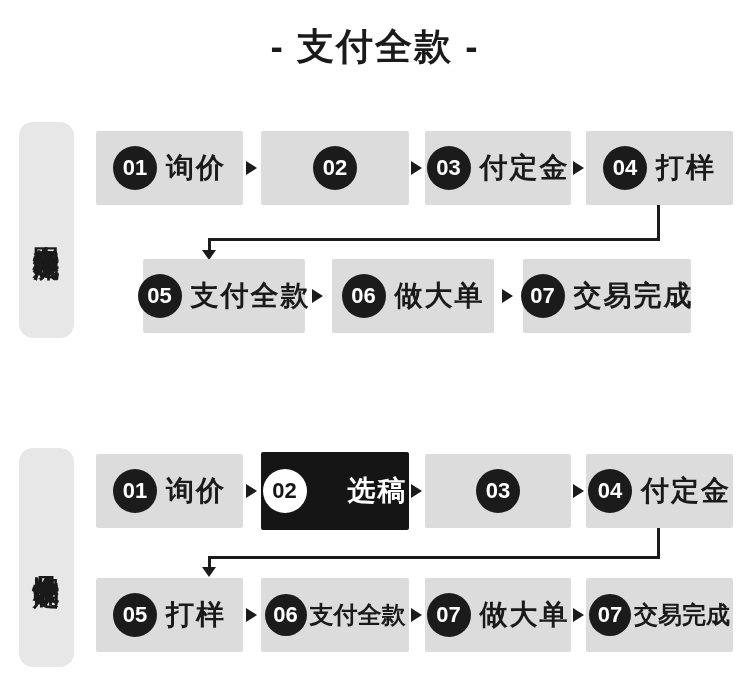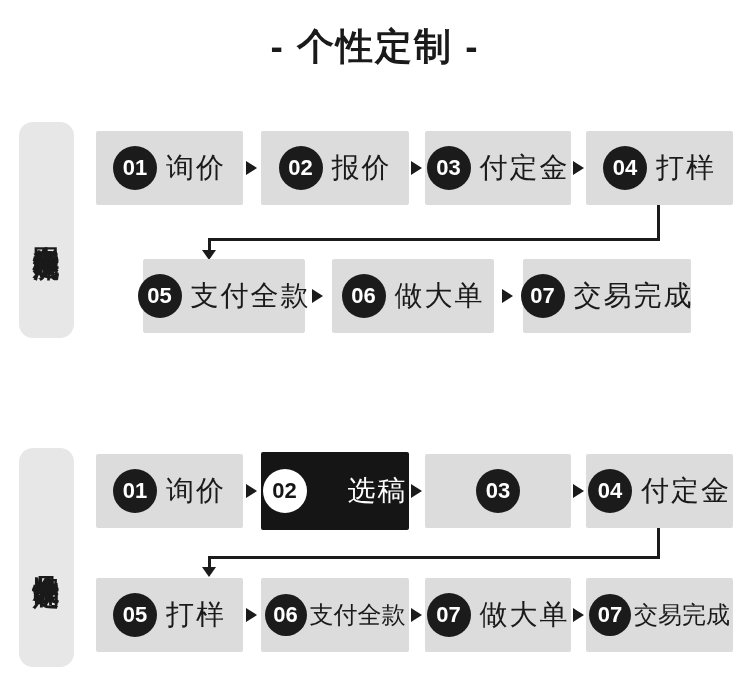--- a/index.html
+++ b/index.html
@@ -53,21 +53,21 @@
   }
   .step .num{
     width:44px;height:44px;flex:0 0 44px;
     border-radius:50%;
     background:var(--dark);
     color:var(--text-light);
     display:flex;align-items:center;justify-content:center;
     font-size:22px;font-weight:bold;
   }
   .step .txt{
-    font-size:28px;font-weight:normal;color:var(--text-dark);
+    font-size:28px;font-weight:bold;color:var(--text-dark);
     letter-spacing:2px;white-space:nowrap;
   }
   .step.tight{gap:3px;}
   .step.tight .txt{font-size:24px;letter-spacing:0;}
   .step.tight .num{width:42px;height:42px;flex:0 0 42px;}
   .step.highlight{background:#151515;}
   .step.highlight .txt{color:var(--text-light);margin-left:32px;}
   .step.highlight .num{background:#ffffff;color:#151515;}
   .arrow-right{
     position:absolute;width:0;height:0;
@@ -81,32 +81,31 @@
     border-left:7px solid transparent;
     border-right:7px solid transparent;
     border-top:10px solid var(--dark);
   }
 </style>
 </head>
 <body>
 
 <div class="page">
 
-  <h1 class="title">- 个性定制 -</h1>
+  <h1 class="title">- 支付全款 -</h1>
 
   <div class="vlabel s1">来图来样定制流程</div>
 
   <div class="step" style="left:96px;top:131px;width:147px;">
     <span class="num">01</span>
     <span class="txt">询价</span>
   </div>
   <div class="arrow-right" style="left:246px;top:161px;"></div>
   <div class="step" style="left:261px;top:131px;width:148px;">
     <span class="num">02</span>
-    <span class="txt">报价</span>
   </div>
   <div class="arrow-right" style="left:411px;top:161px;"></div>
   <div class="step" style="left:425px;top:131px;width:146px;">
     <span class="num">03</span>
     <span class="txt">付定金</span>
   </div>
   <div class="arrow-right" style="left:573px;top:161px;"></div>
   <div class="step" style="left:586px;top:131px;width:147px;">
     <span class="num">04</span>
     <span class="txt">打样</span>

